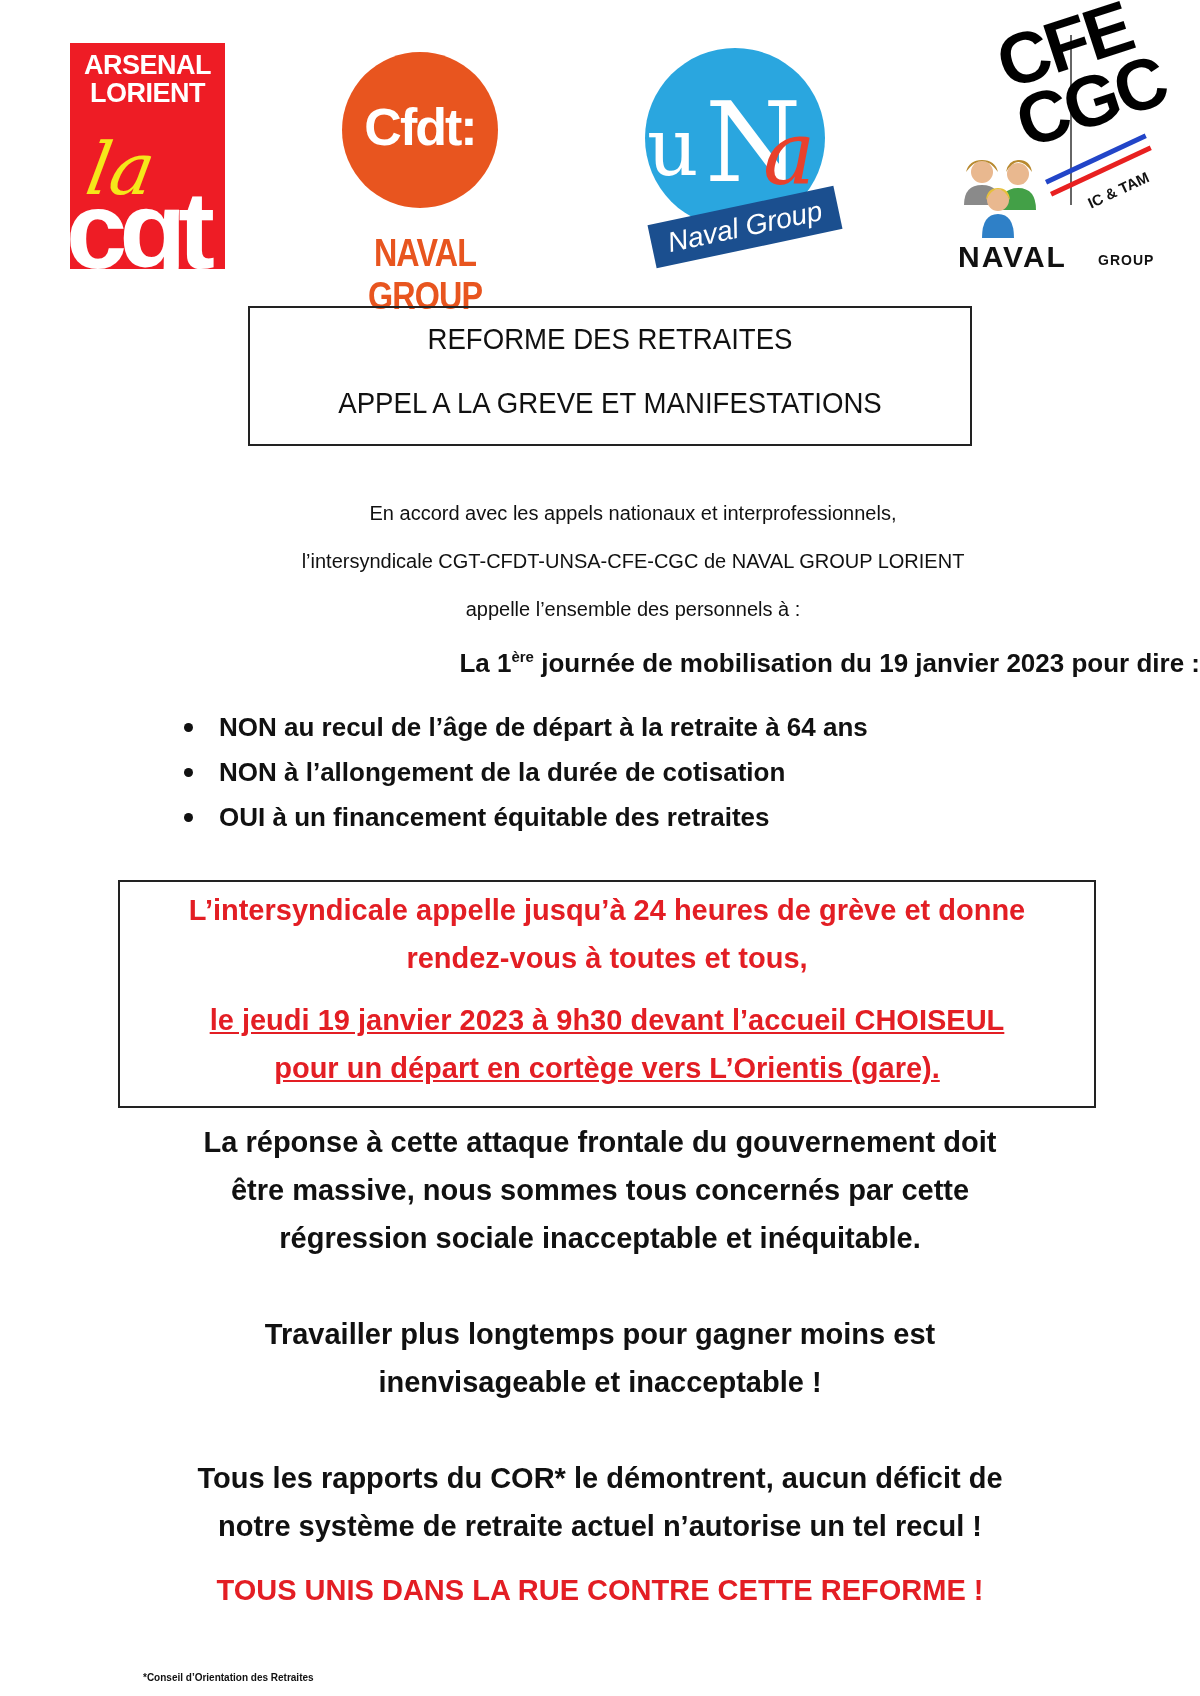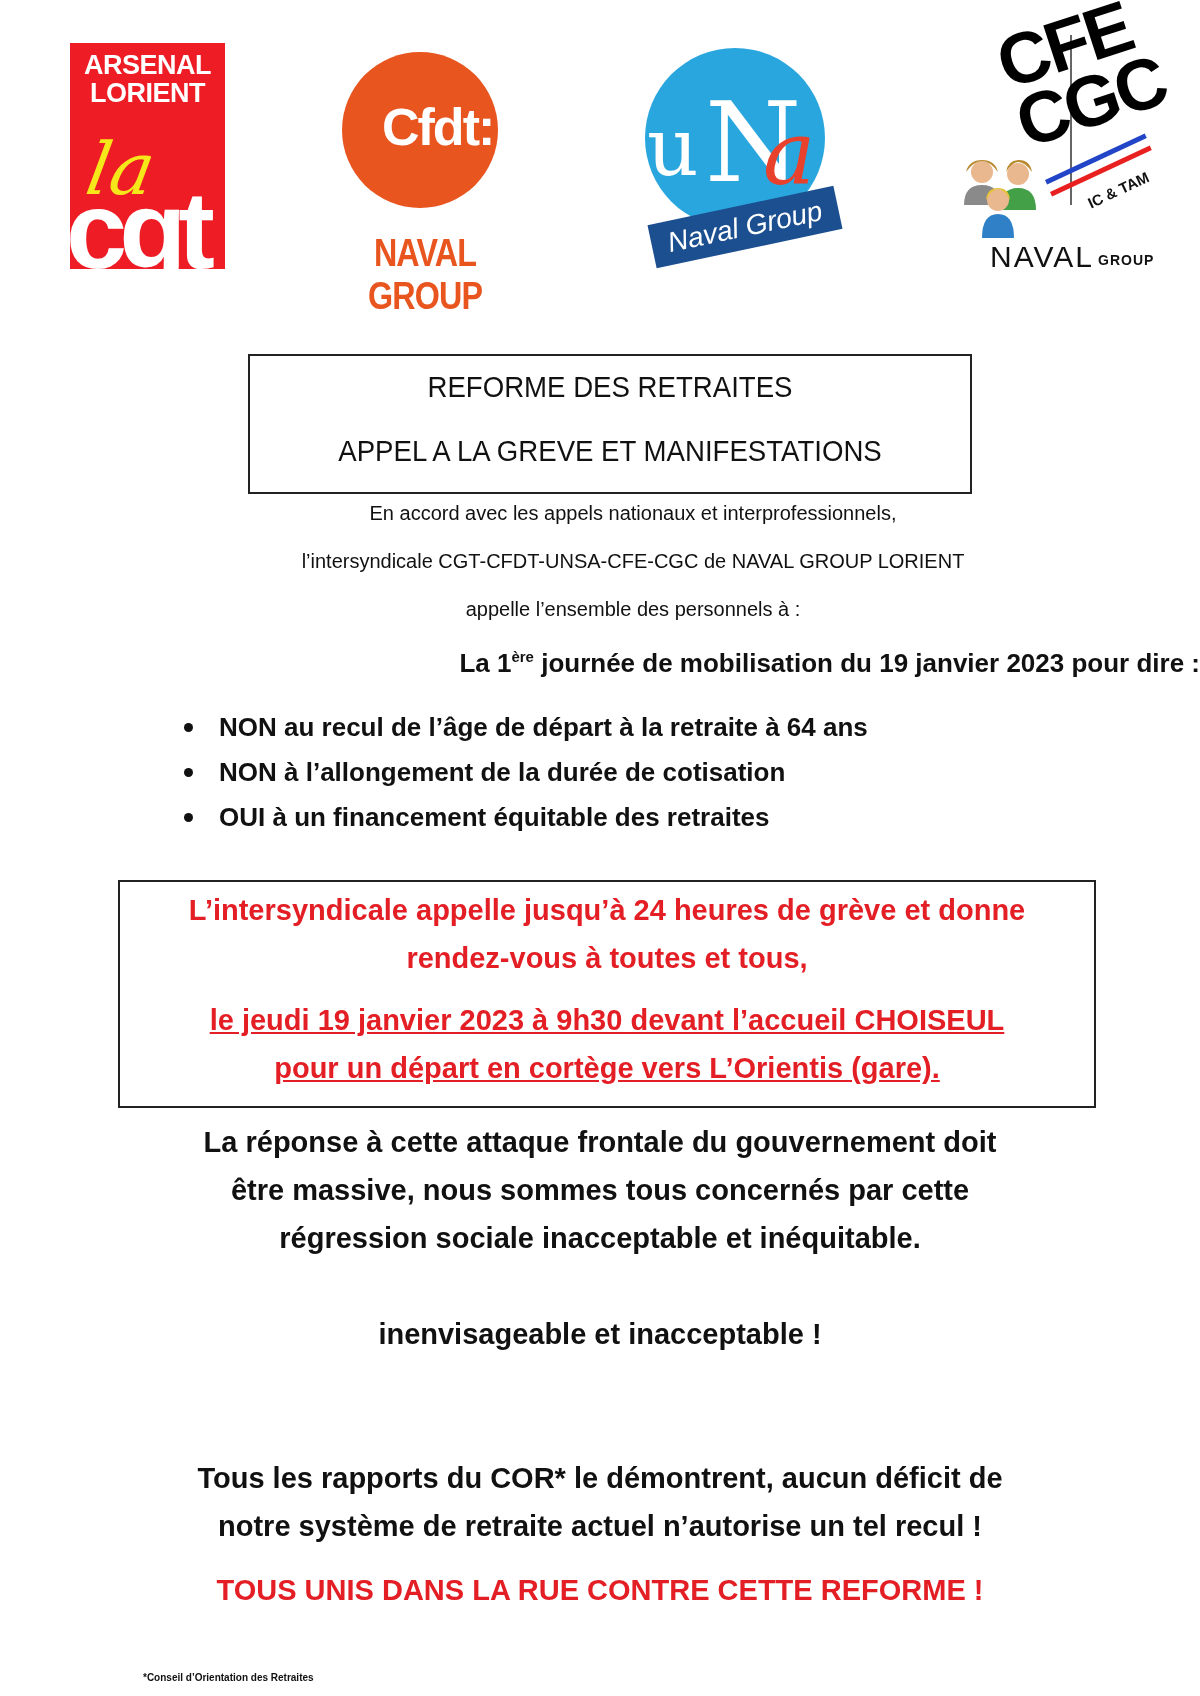--- a/index.html
+++ b/index.html
@@ -6,40 +6,40 @@
   body { width:1200px; height:1696px; position:relative; overflow:hidden; font-family:"Liberation Sans", "DejaVu Sans", sans-serif; color:#111; }
   .abs { position:absolute; }
 
   
   .logo-cgt { left:70px; top:43px; width:155px; height:226px; background:#ee1c25; overflow:hidden; }
   .logo-cgt .t1 { position:absolute; left:0; width:100%; text-align:center; color:#fff; font-weight:bold; font-size:27px; letter-spacing:-0.5px; line-height:28px; }
   .logo-cgt .la { position:absolute; left:18px; top:90px; color:#f5e71a; font-family:"DejaVu Serif", serif; font-style:italic; font-size:72px; line-height:72px; transform:skewX(-10deg); }
   .logo-cgt .cgt { position:absolute; left:-4px; top:142px; color:#fff; font-weight:bold; font-size:110px; line-height:90px; letter-spacing:-8px; }
 
   .logo-cfdt { left:342px; top:52px; width:156px; height:156px; border-radius:50%; background:#e8551f; }
-  .logo-cfdt .txt { position:absolute; left:0; width:100%; top:45px; color:#fff; font-weight:bold; font-size:52px; letter-spacing:-2px;padding-left:40px; }
+  .logo-cfdt .txt { position:absolute; left:0; width:100%; top:45px; text-align:center; color:#fff; font-weight:bold; font-size:52px; letter-spacing:-2px; }
   .cfdt-naval { left:330px; top:232px; width:190px; text-align:center; color:#e8551f; font-weight:bold; font-size:38px; letter-spacing:-1px; transform:scaleX(0.85); transform-origin:center; }
 
   .logo-unsa { left:645px; top:48px; width:180px; height:180px; border-radius:50%; background:#2aa6df; overflow:hidden; }
   .logo-unsa .u { position:absolute; left:2px; top:60px; color:#fff; font-family:"DejaVu Serif", serif; font-size:80px; line-height:80px; }
   .logo-unsa .n { position:absolute; left:60px; top:40px; color:#fff; font-family:"DejaVu Serif", serif; font-size:110px; line-height:110px; }
   .logo-unsa .a { position:absolute; left:118px; top:62px; color:#e8412c; font-family:"DejaVu Serif", serif; font-style:italic; font-size:88px; line-height:88px; }
   .unsa-banner { left:650px; top:205px; width:190px; height:44px; background:#1b4f8f; transform:rotate(-12deg); transform-origin:center; color:#fff; font-style:italic; font-size:28px; text-align:center; line-height:44px; }
 
   .cfe-text { left:990px; top:36px; color:#000; font-weight:bold; font-size:72px; line-height:62px; transform:rotate(-18deg); transform-origin:left top; letter-spacing:-3px; }
   .cfe-line { left:1070px; top:35px; width:2px; height:170px; background:#666; }
   .cfe-stripe-blue { left:1045px; top:180px; width:110px; height:5px; background:#2245c8; transform:rotate(-25deg); transform-origin:left top; }
   .cfe-stripe-red { left:1050px; top:192px; width:110px; height:5px; background:#e82020; transform:rotate(-25deg); transform-origin:left top; }
   .cfe-ictam { left:1085px; top:196px; font-weight:bold; font-size:15px; transform:rotate(-25deg); transform-origin:left top; }
   .cfe-people { left:960px; top:150px; width:90px; height:90px; }
-  .cfe-naval { left:958px; top:240px; font-weight:normal; font-size:30px; letter-spacing:2px;margin-left:32px; }
+  .cfe-naval { left:958px; top:240px; font-weight:bold; font-size:30px; letter-spacing:2px; }
   .cfe-group { left:1098px; top:252px; font-weight:bold; font-size:14px; letter-spacing:1px; }
 
   
-  .title-box { left:248px; top:306px; width:724px; height:140px; border:2px solid #222; box-sizing:border-box; text-align:center; font-family:"Liberation Sans", sans-serif; font-size:30px;margin-top:48px; }
+  .title-box { left:248px; top:306px; width:724px; height:140px; border:2px solid #222; box-sizing:border-box; text-align:center; font-family:"Liberation Sans", sans-serif; font-size:30px; }
   .title-box .l1 { position:absolute; left:0; width:100%; top:14px; transform:scaleX(0.92); }
   .title-box .l2 { position:absolute; left:0; width:100%; top:78px; transform:scaleX(0.92); }
 
   .intro { left:0; width:1200px; text-align:center; font-size:20px;padding-left:33px; }
   .intro .b { font-weight:normal; }
 
   .mob-title { left:0; width:1200px; top:648px; text-align:right; font-weight:bold; font-size:26px; }
   .mob-title sup { font-size:15px; }
 
   .bullets { left:180px; top:705px; font-weight:bold; font-size:26px; }
@@ -131,20 +131,21 @@
   <div class="line" style="top:122px"><span class="u">le jeudi 19 janvier 2023 à 9h30 devant l’accueil CHOISEUL</span></div>
   <div class="line" style="top:170px"><span class="u">pour un départ en cortège vers L’Orientis (gare).</span></div>
 </div>
 
 <div class="abs para" style="top:1118px">
   <div>La réponse à cette attaque frontale du gouvernement doit</div>
   <div>être massive, nous sommes tous concernés par cette</div>
   <div>régression sociale inacceptable et inéquitable.</div>
 </div>
 <div class="abs para" style="top:1310px">
+  <div>Travailler plus longtemps pour gagner moins est</div>
   <div>inenvisageable et inacceptable !</div>
 </div>
 <div class="abs para" style="top:1454px">
   <div>Tous les rapports du COR* le démontrent, aucun déficit de</div>
   <div>notre système de retraite actuel n’autorise un tel recul !</div>
 </div>
 
 <div class="abs final">TOUS UNIS DANS LA RUE CONTRE CETTE REFORME !</div>
 <div class="abs footnote">*Conseil d’Orientation des Retraites</div>
 

